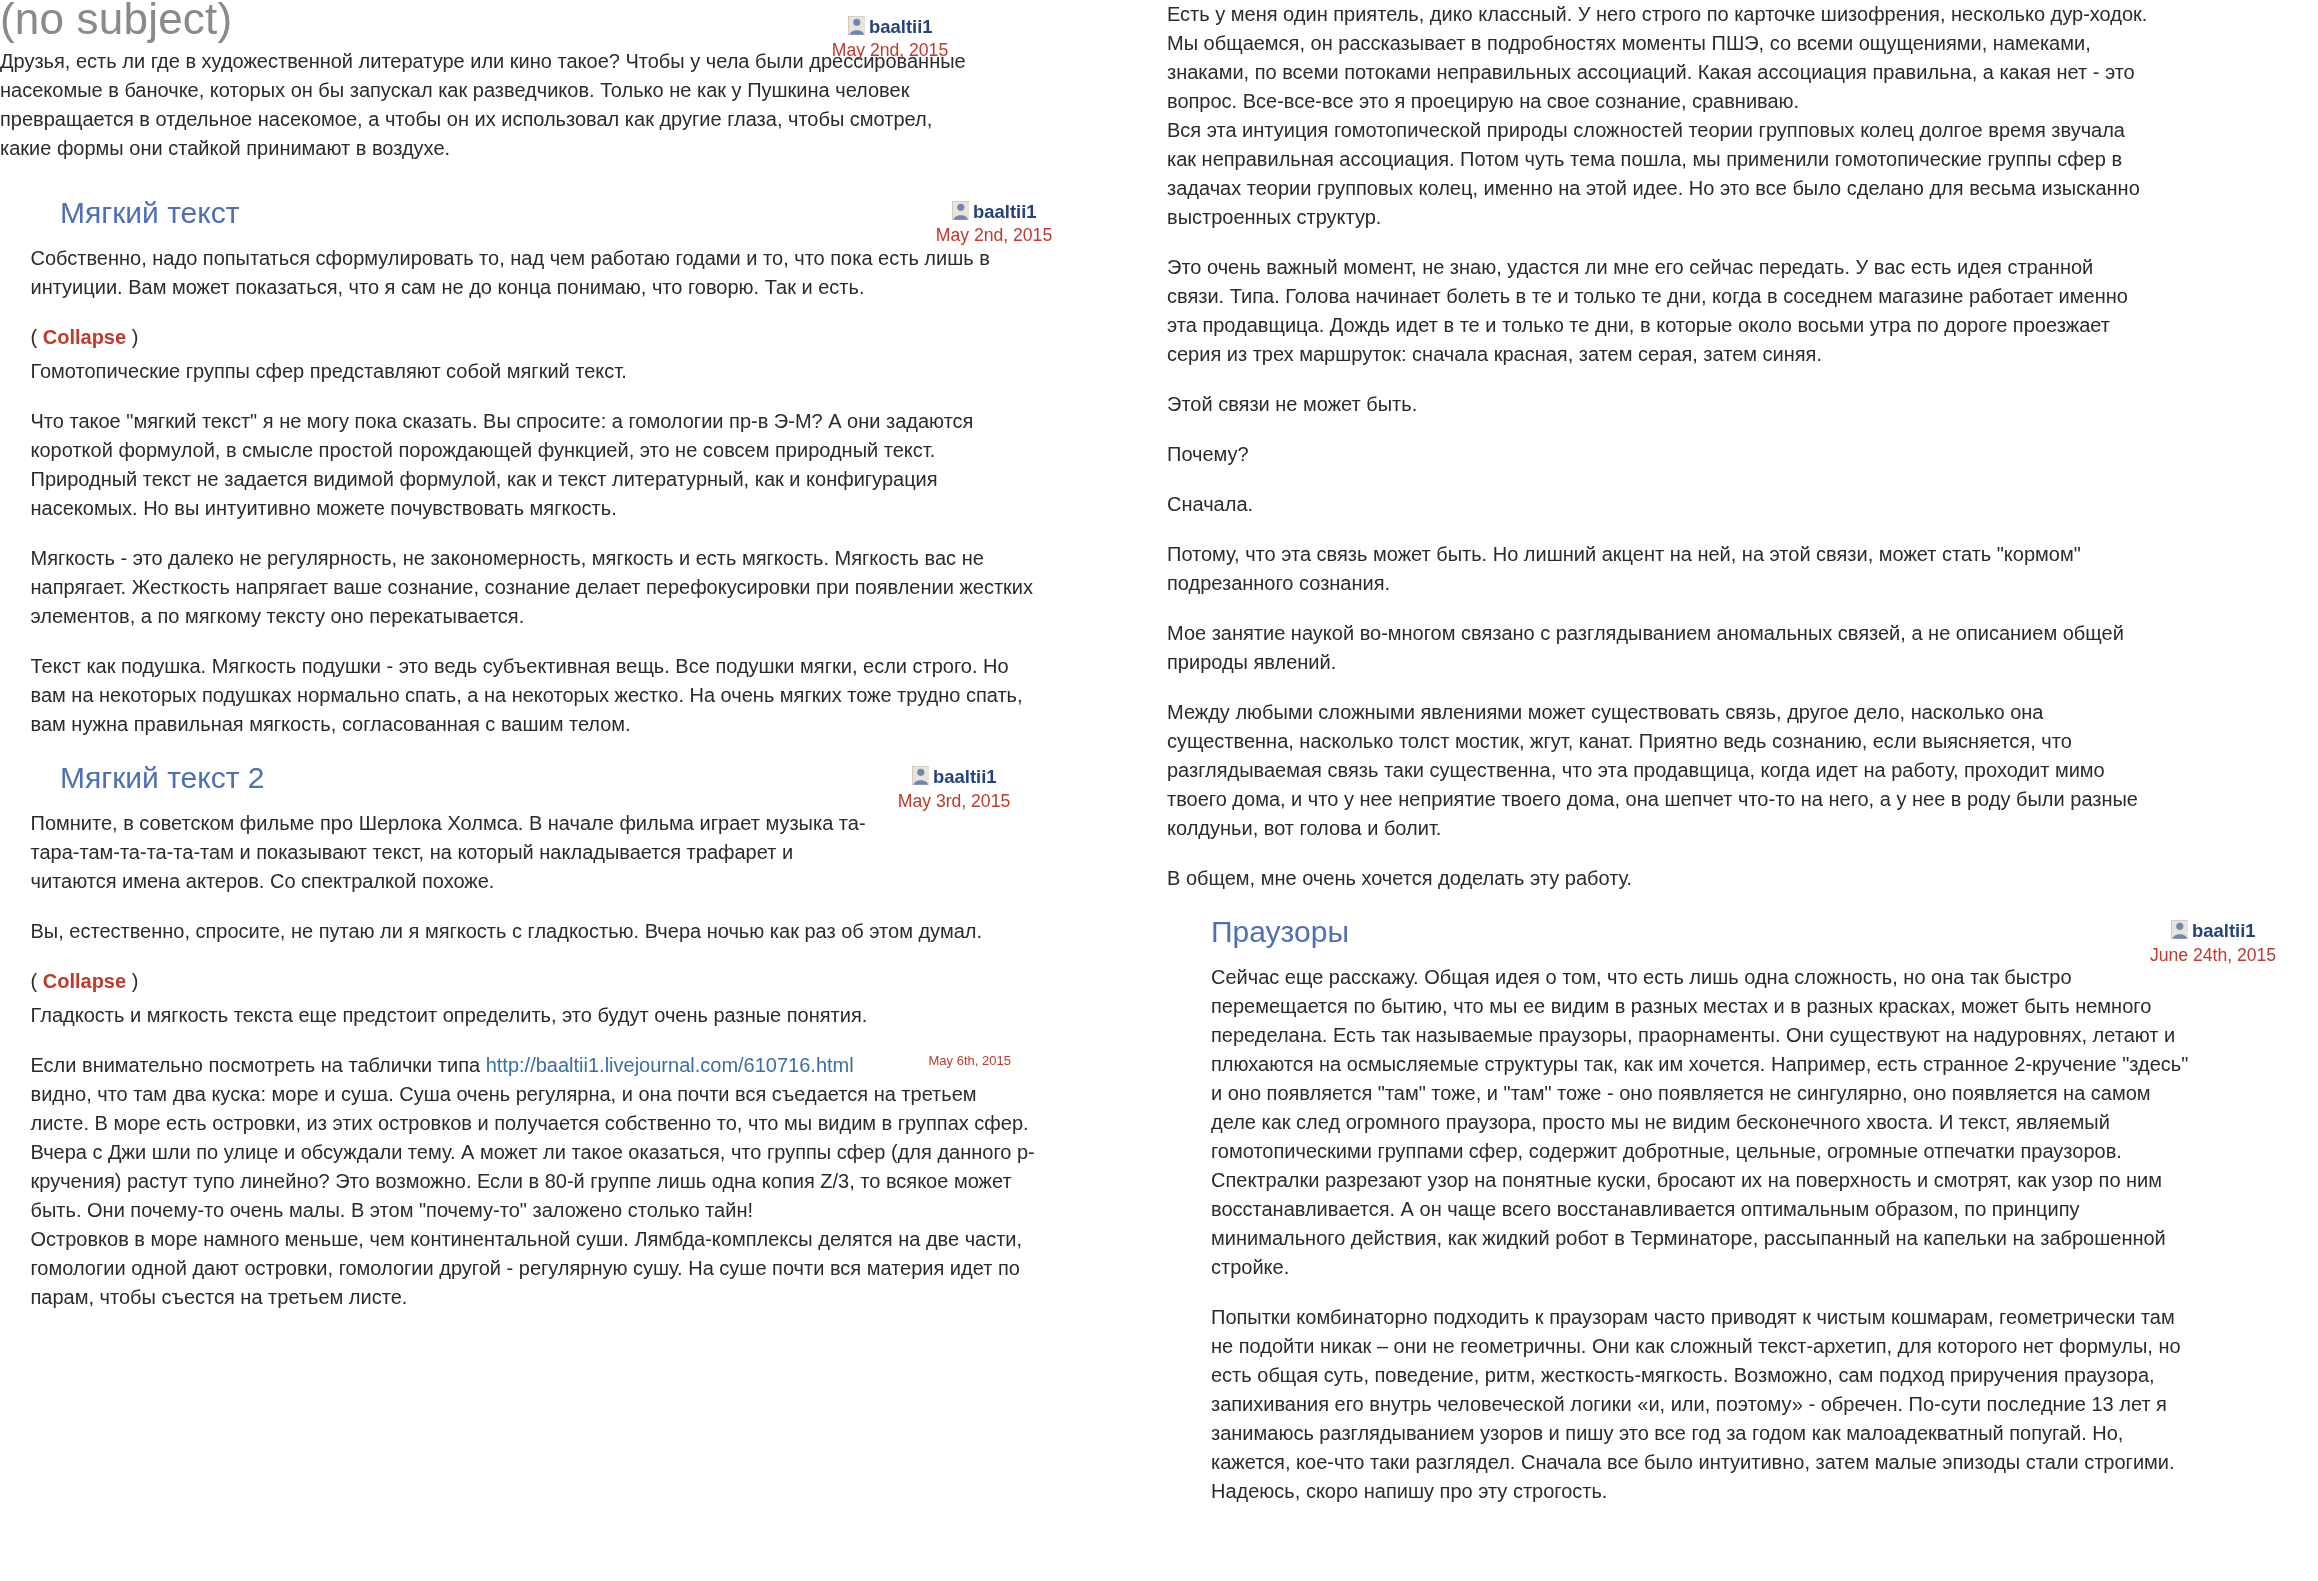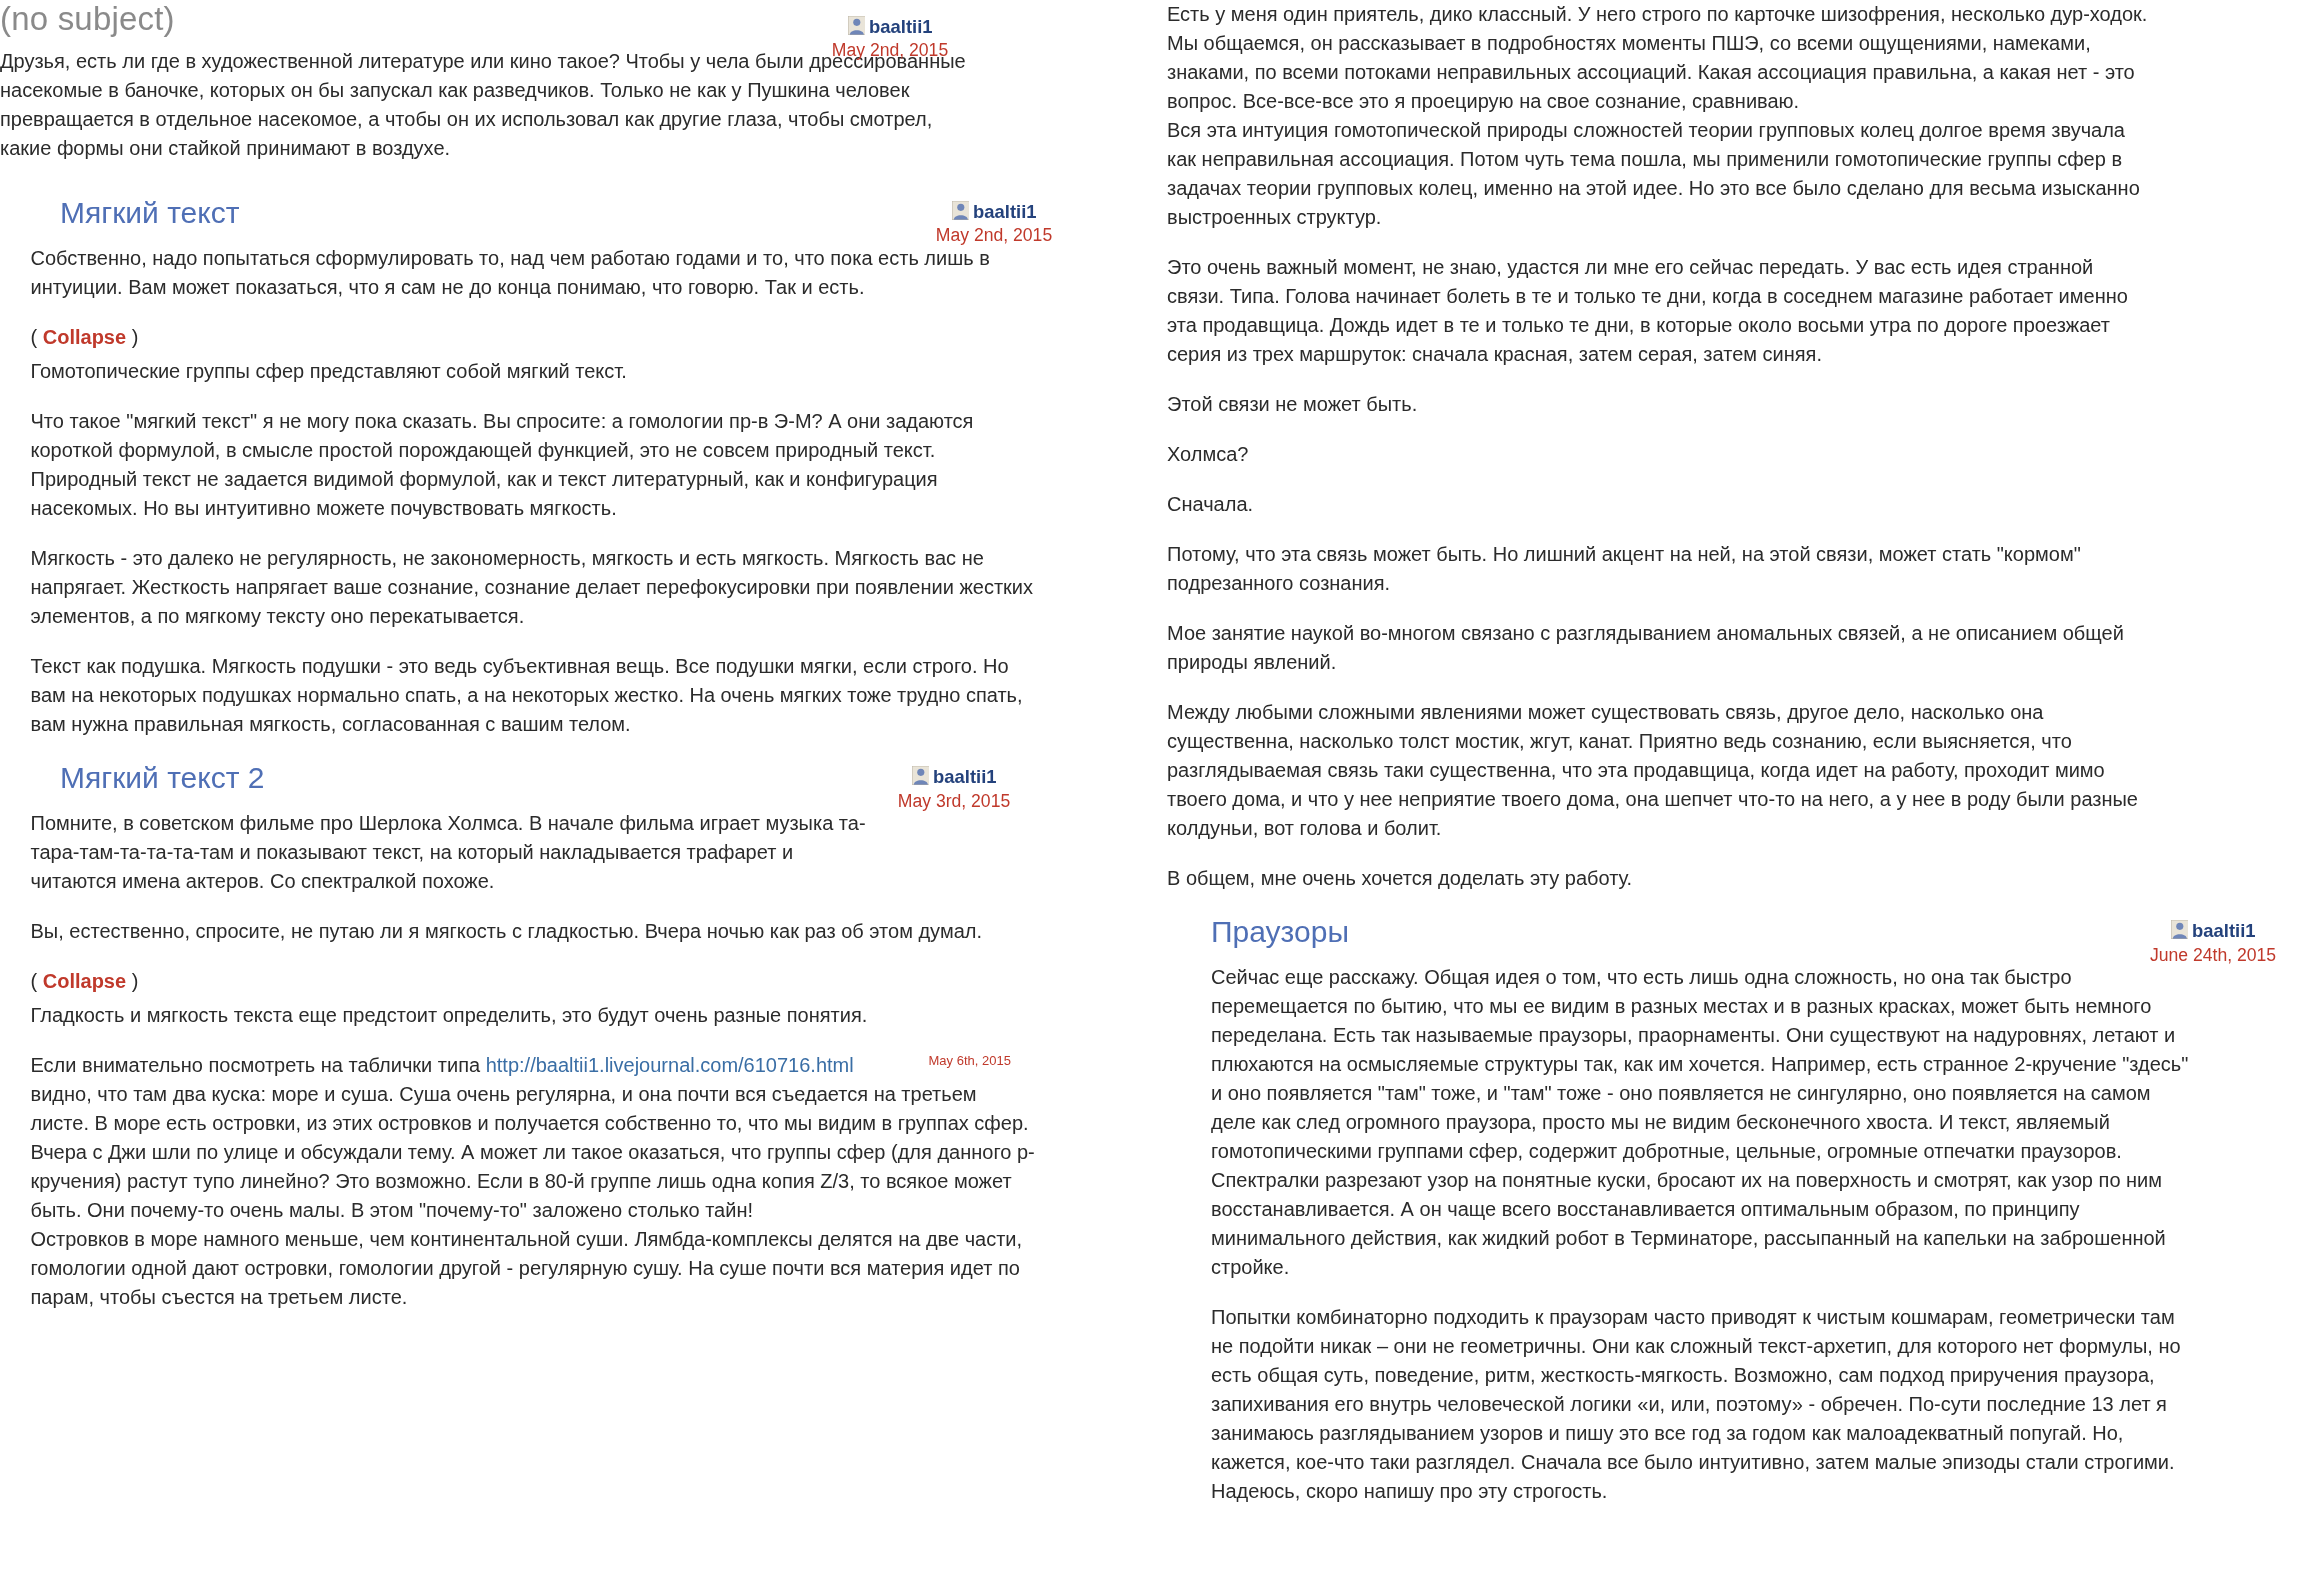--- a/index.html
+++ b/index.html
@@ -38,21 +38,21 @@
   p, .para {
     font-size: 20px;
     line-height: 29px;
     color: #2b2b2b;
     margin: 0 0 21px 0;
   }
   .para.tight {
     margin-bottom: 0;
   }
   .entry-title {
-    font-size: 33px;
+    font-size: 44px;
     line-height: 37px;
     color: #8a8a8a;
     font-weight: normal;
     margin: 0 0 9.6px 0;
     letter-spacing: 0.2px;
   }
   .post-title {
     font-size: 30px;
     line-height: 35px;
     color: #4f6fb5;
@@ -234,21 +234,21 @@
 
   </div>
 
   <div class="column col-right">
 
     <div class="block" style="max-width: 982px;">
       <p class="para tight">Есть у меня один приятель, дико классный. У него строго по карточке шизофрения, несколько дур-ходок. Мы общаемся, он рассказывает в подробностях моменты ПШЭ, со всеми ощущениями, намеками, знаками, по всеми потоками неправильных ассоциаций. Какая ассоциация правильна, а какая нет - это вопрос. Все-все-все это я проецирую на свое сознание, сравниваю.</p>
       <p class="para">Вся эта интуиция гомотопической природы сложностей теории групповых колец долгое время звучала как неправильная ассоциация. Потом чуть тема пошла, мы применили гомотопические группы сфер в задачах теории групповых колец, именно на этой идее. Но это все было сделано для весьма изысканно выстроенных структур.</p>
       <p class="para">Это очень важный момент, не знаю, удастся ли мне его сейчас передать. У вас есть идея странной связи. Типа. Голова начинает болеть в те и только те дни, когда в соседнем магазине работает именно эта продавщица. Дождь идет в те и только те дни, в которые около восьми утра по дороге проезжает серия из трех маршруток: сначала красная, затем серая, затем синяя.</p>
       <p class="para">Этой связи не может быть.</p>
-      <p class="para">Холмса?</p>
+      <p class="para">Почему?</p>
       <p class="para">Сначала.</p>
       <p class="para">Потому, что эта связь может быть. Но лишний акцент на ней, на этой связи, может стать "кормом" подрезанного сознания.</p>
       <p class="para">Мое занятие наукой во-многом связано с разглядыванием аномальных связей, а не описанием общей природы явлений.</p>
       <p class="para">Между любыми сложными явлениями может существовать связь, другое дело, насколько она существенна, насколько толст мостик, жгут, канат. Приятно ведь сознанию, если выясняется, что разглядываемая связь таки существенна, что эта продавщица, когда идет на работу, проходит мимо твоего дома, и что у нее неприятие твоего дома, она шепчет что-то на него, а у нее в роду были разные колдуньи, вот голова и болит.</p>
       <p class="para">В общем, мне очень хочется доделать эту работу.</p>
     </div>
 
     <div class="block" style="margin-top: 8px;">
       <h2 class="post-title" style="padding-left: 44px;">Праузоры</h2>
 

